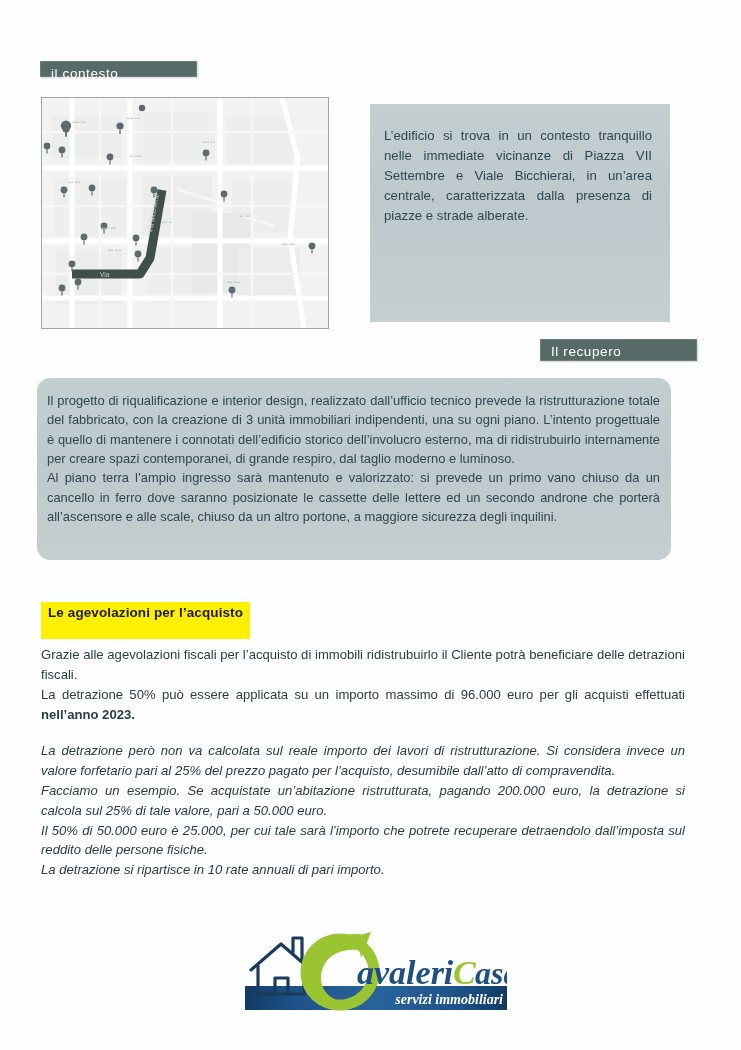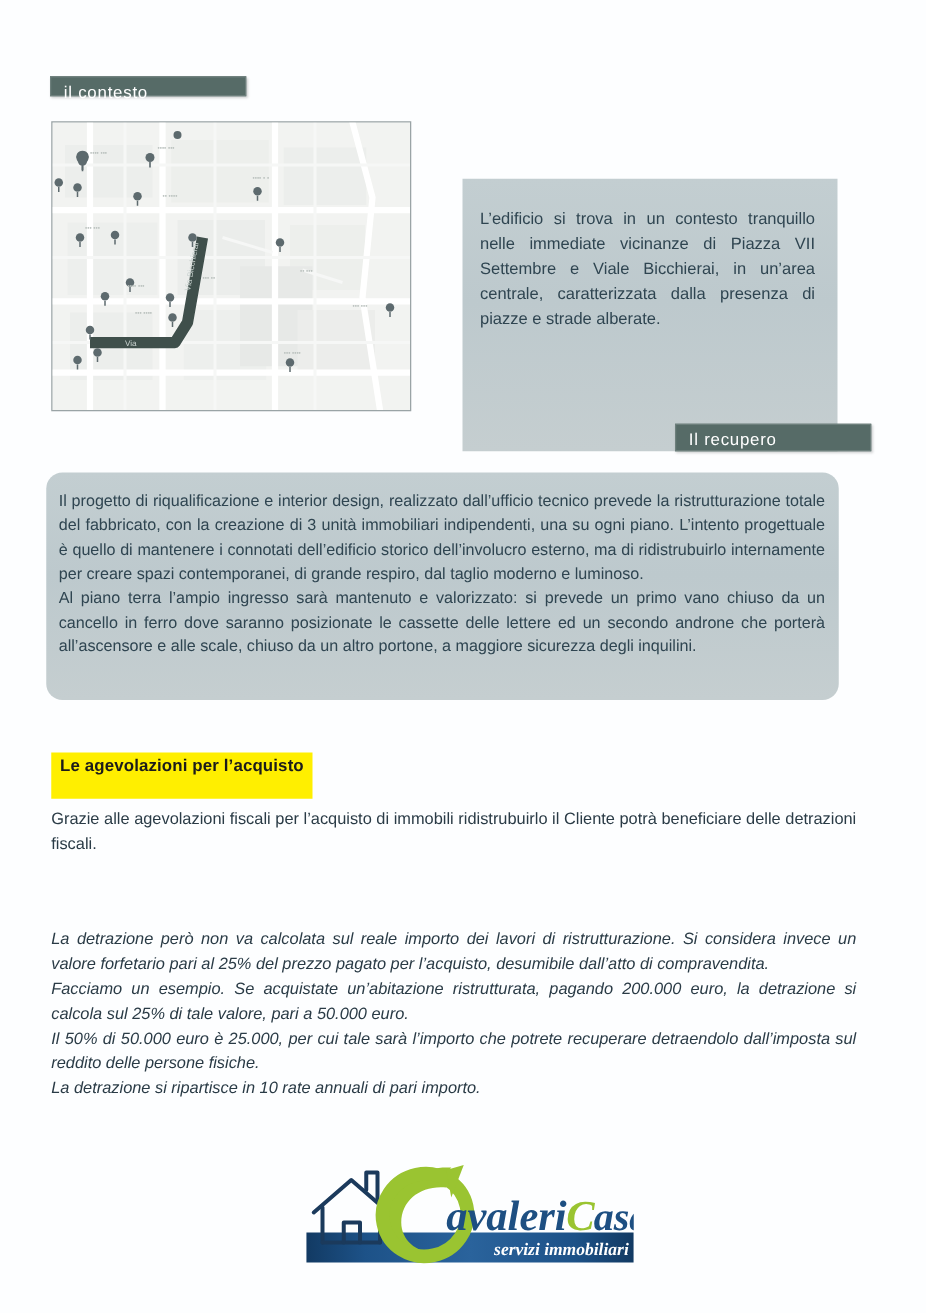--- a/index.html
+++ b/index.html
@@ -64,21 +64,20 @@
     background: linear-gradient(180deg,#c3ced1 0%, #bdc9cd 45%, #c5ced0 100%);
     box-sizing: border-box;
     color: #2b3f4a;
   }
   #panel-contesto {
     left: 370px;
     top: 104px;
     width: 300px;
     height: 218px;
     padding: 22px 18px 0 14px;
-    margin-top: 39px;
   }
   #panel-contesto p {
     margin: 0;
     font-size: 13.2px;
     line-height: 1.52;
     text-align: justify;
     color: #2f4551;
   }
   #panel-recupero {
     left: 37px;
@@ -255,20 +254,21 @@
 
 <div class="panel" id="panel-recupero">
   <p>Il progetto di riqualificazione e interior design, realizzato dall’ufficio tecnico prevede la ristrutturazione totale del fabbricato, con la creazione di 3 unità immobiliari indipendenti, una su ogni piano. L’intento progettuale è quello di mantenere i connotati dell’edificio storico dell’involucro esterno, ma di ridistrubuirlo internamente per creare spazi contemporanei, di grande respiro, dal taglio moderno e luminoso.</p>
   <p class="second">Al piano terra l’ampio  ingresso sarà mantenuto e valorizzato: si prevede un primo vano chiuso da un cancello in ferro dove saranno posizionate le cassette delle lettere ed un secondo androne che porterà all’ascensore e alle scale, chiuso da un altro portone, a maggiore sicurezza degli inquilini.</p>
 </div>
 
 <div class="highlight-heading">Le agevolazioni per l’acquisto</div>
 
 <div class="body-copy" id="copy-block-1">
   <p> Grazie alle agevolazioni fiscali per l’acquisto di immobili ridistrubuirlo il Cliente potrà beneficiare delle detrazioni fiscali.</p>
+  <p><span>La detrazione 50% può essere applicata su un importo massimo di 96.000 euro per gli acquisti effettuati </span><span class="bold">nell’anno 2023.</span></p>
 </div>
 
 <div class="body-copy" id="copy-block-2">
   <p>La detrazione però non va calcolata sul reale importo dei lavori di ristrutturazione. Si considera invece un valore forfetario pari al 25% del prezzo pagato per l’acquisto, desumibile dall’atto di compravendita.</p>
   <p>Facciamo un esempio. Se acquistate un’abitazione ristrutturata, pagando 200.000 euro, la detrazione si calcola sul 25% di tale valore, pari a 50.000 euro.</p>
   <p>Il 50% di 50.000 euro è 25.000, per cui tale sarà l’importo che potrete recuperare detraendolo dall’imposta sul reddito delle persone fisiche.</p>
   <p>La detrazione si ripartisce in 10 rate annuali di pari importo.</p>
 </div>
 
 <div class="logo">

